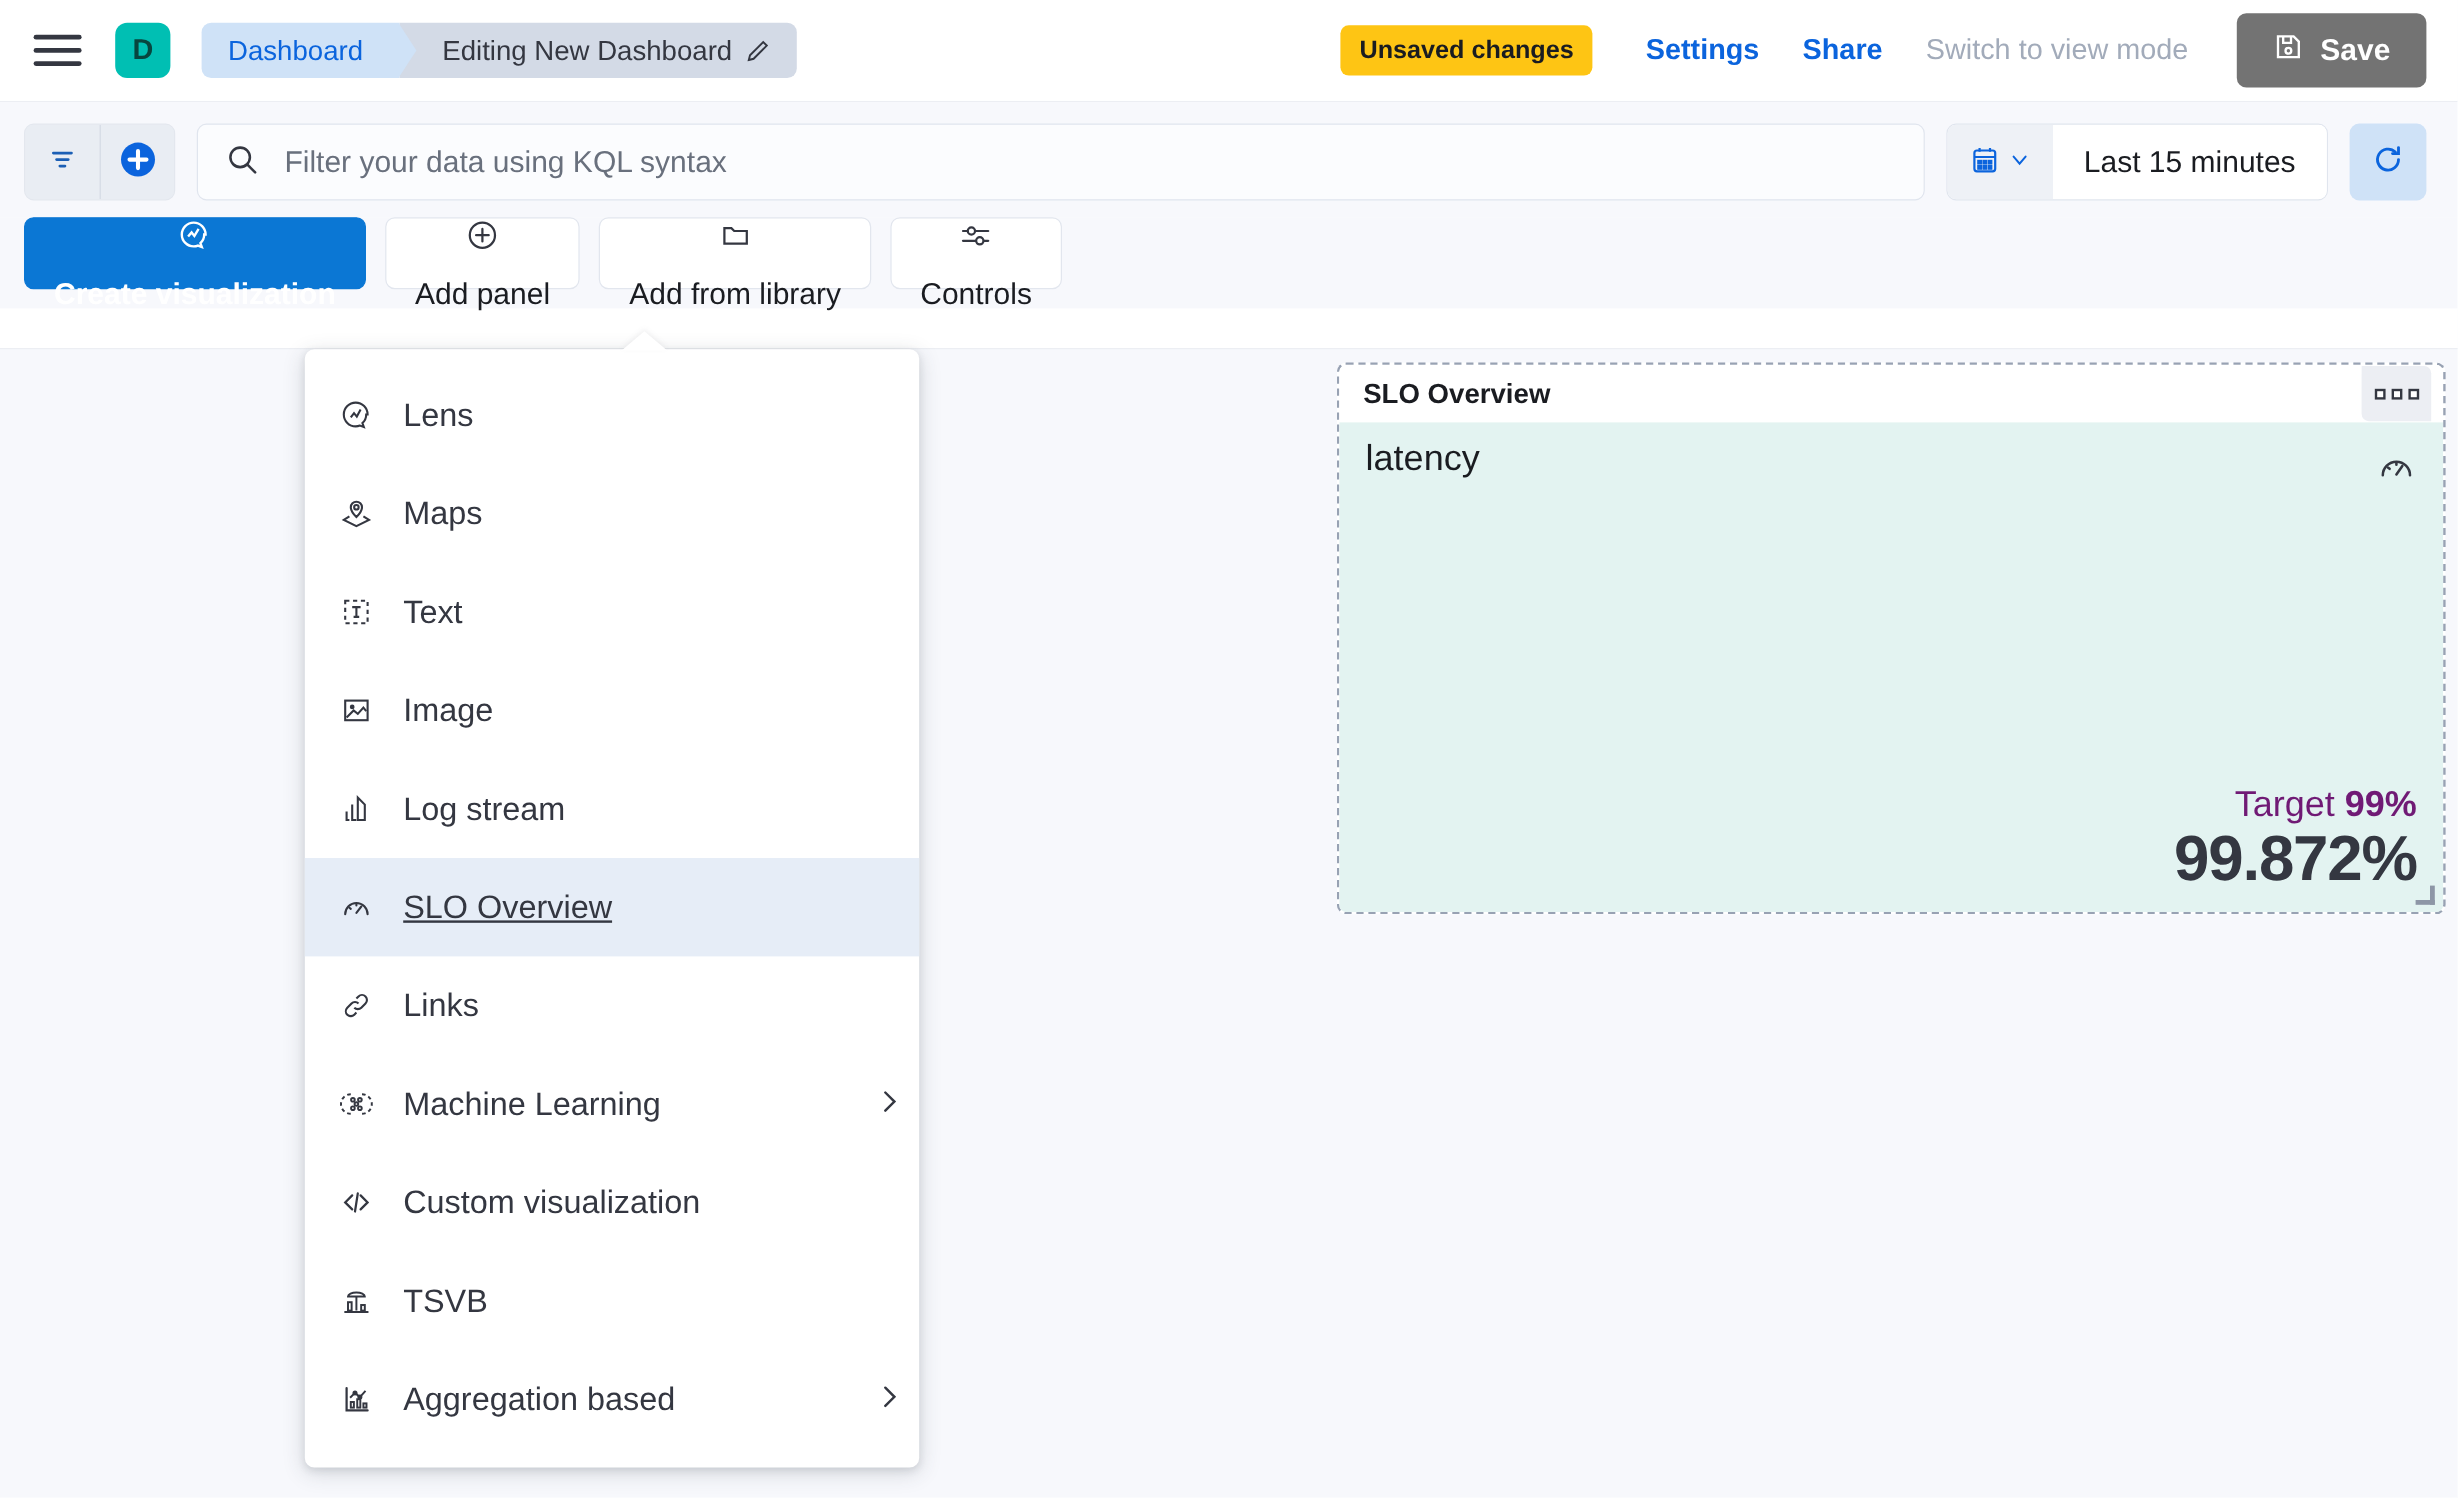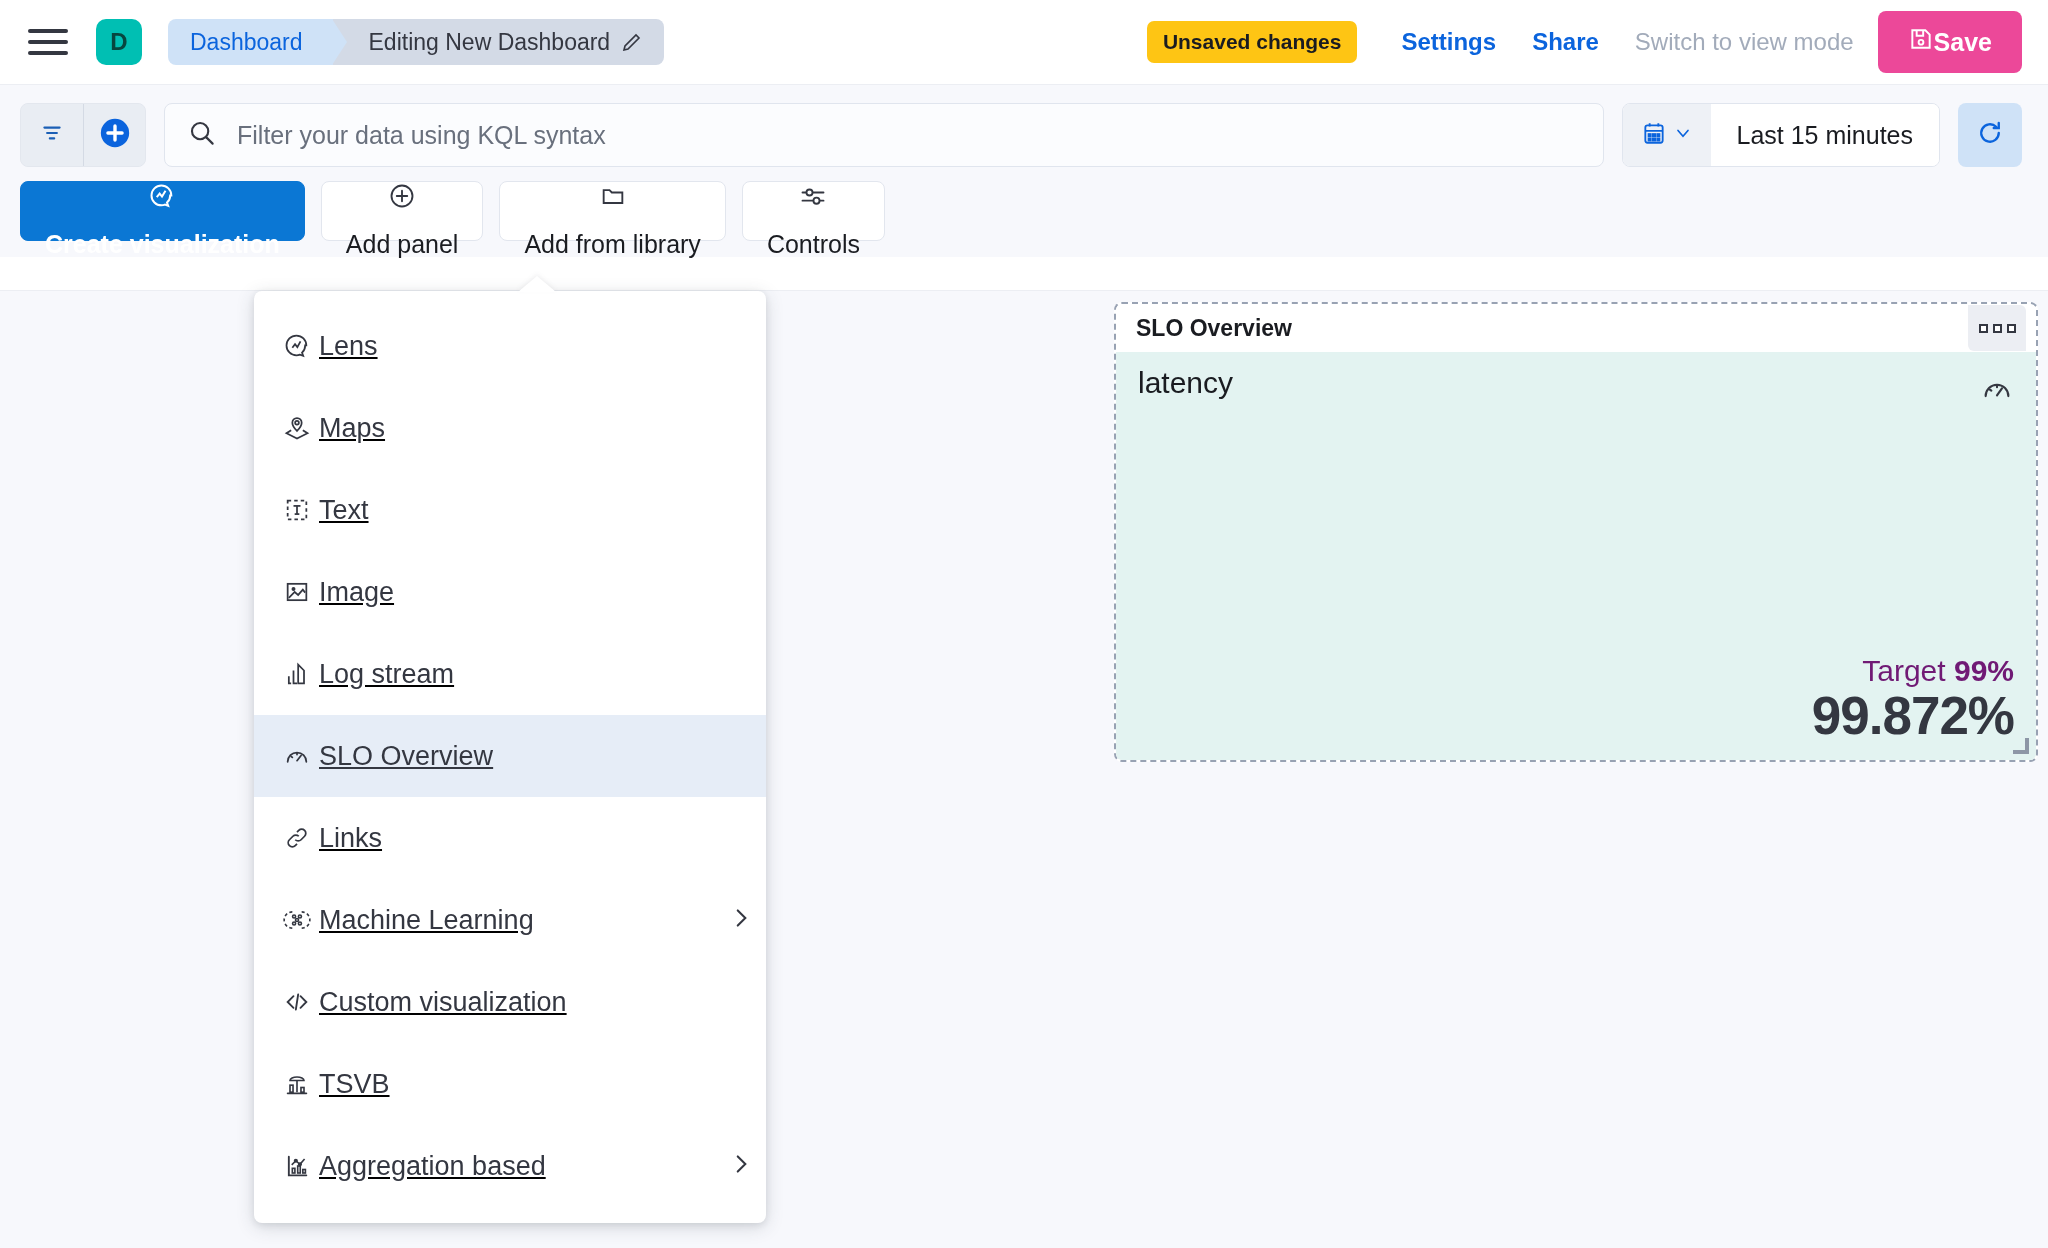--- a/index.html
+++ b/index.html
@@ -76,26 +76,26 @@
     padding: 9px 16px; border-radius: 7px;
     cursor: pointer;
     margin-right: 26px;
   }
   .hdr-link {
     font-size: 24px; font-weight: 600; color: #0b64dd;
     padding: 0 18px; cursor: pointer; white-space: nowrap;
   }
   .hdr-link.muted { color: #a2abba; font-weight: 400; }
   .btn-save {
-    background: #ec4899; color: #fff;
+    background: #737373; color: #fff;
     font-size: 25px; font-weight: 700;
     border-radius: 8px; border: none;
     height: 62px; padding: 0 30px;
-    margin-left: 6px;
-    display: flex; align-items: center; 
+    margin-left: 22px;
+    display: flex; align-items: center; gap: 14px;
     cursor: pointer;
   }
 
   
   .querybar {
     background: #f7f8fc;
     border-top: 1px solid #eceef3;
     padding: 18px 26px 14px 20px;
     display: flex; align-items: center; gap: 18px;
     position: relative; z-index: 30;
@@ -181,21 +181,21 @@
     position: absolute; top: -15px; left: 264px;
     width: 0; height: 0;
     border-left: 19px solid transparent;
     border-right: 19px solid transparent;
     border-bottom: 16px solid #fff;
     filter: drop-shadow(0 -2px 2px rgba(52,59,71,0.07));
   }
   .menu-item {
     display: flex; align-items: center;
     height: 82px; padding: 0 12px 0 28px;
-    cursor: pointer; gap: 7px; text-decoration: underline;
+    cursor: pointer; gap: 24px;
   }
   .menu-item .mlabel { font-size: 27px; color: #343741; }
   .menu-item.selected { background: #e6edf7; }
   .menu-item.selected .mlabel { text-decoration: underline; }
   .menu-item .chev { margin-left: auto; }
   .mico { width: 30px; height: 30px; display:flex; align-items:center; justify-content:center; flex: 0 0 30px; }
 
   
   .panel {
     position: absolute;

